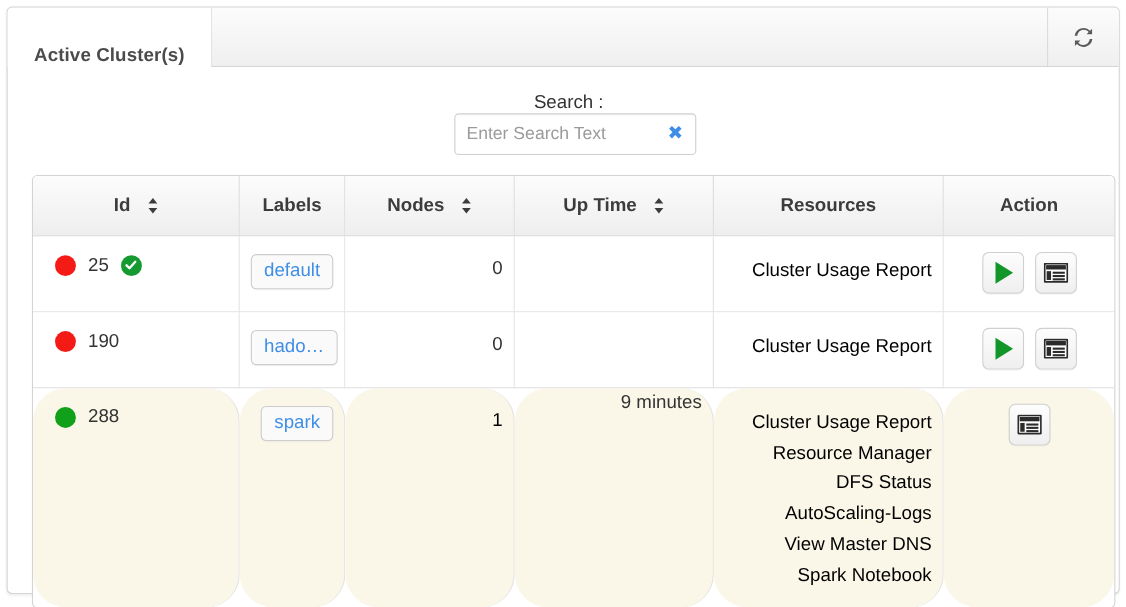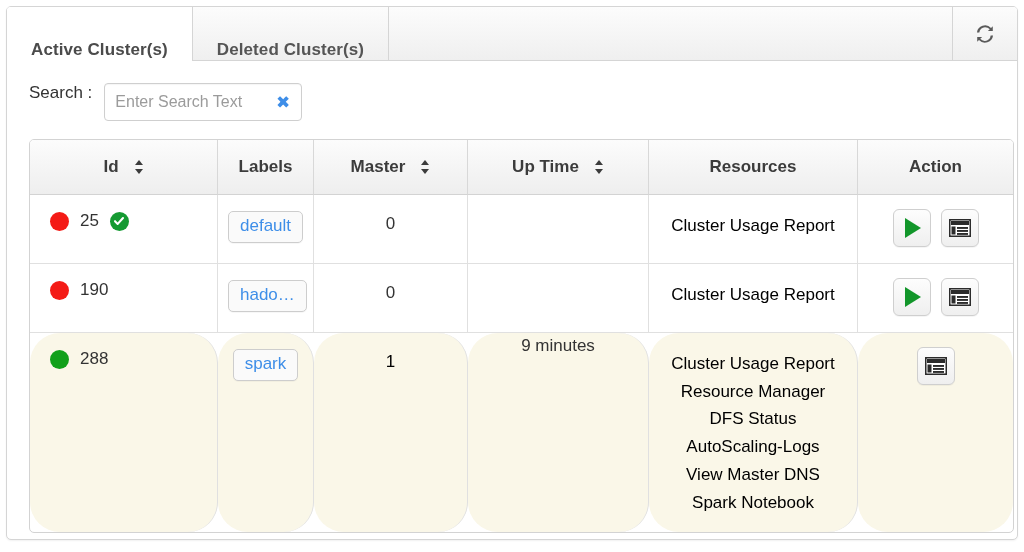--- a/index.html
+++ b/index.html
@@ -87,31 +87,33 @@
     justify-content: center;
     background: linear-gradient(#fcfcfc, #efefef);
     cursor: pointer;
     border-top-right-radius: 4px;
   }
   .refresh-tab svg { display: block; }
 
   
   .searchrow {
     display: flex;
+    align-items: center;
     padding: 22px 0 18px 22px;
+    flex-direction: column;
   }
   .search-label {
     font-size: 17px;
     color: #333333;
     margin-right: 12px;
     white-space: nowrap;
   }
   .search-box {
     position: relative;
-    width: 198px;
+    width: 220px;
     height: 38px;
     box-sizing: border-box;
     border: 1px solid #cfcfcf;
     border-radius: 4px;
     background: #ffffff;
     display: flex;
     align-items: center;
     box-shadow: inset 0 1px 1px rgba(0,0,0,0.04);
   }
   .search-input {
@@ -204,21 +206,21 @@
     font-size: 17px;
     color: #333333;
     background: #ffffff;
   }
   table.grid td:last-child { border-right: 0; }
   table.grid tr:last-child td { border-bottom: 0; }
 
   tr.highlight td { background: #faf7e8; border-radius: 30px; }
 
   .cell-pad { padding: 16px 10px 16px 10px; }
-  .center { text-align: center; }
+  .center { text-align: right; }
 
   
   .id-cell {
     display: flex;
     align-items: center;
     padding-left: 20px;
     gap: 11px;
     height: 100%;
     box-sizing: border-box;
   }
@@ -297,23 +299,20 @@
 </style>
 </head>
 <body>
 
 <div id="app">
   <div class="panel">
 
     <div class="tabstrip">
       <div class="tab active">
         <span>Active Cluster(s)</span>
-      </div>
-      <div class="tab inactive">
-        <span>Deleted Cluster(s)</span>
       </div>
       <div class="tabfill"></div>
       <div class="refresh-tab">
         <span>
           <svg width="22" height="22" viewBox="0 0 24 24" aria-hidden="true">
             <g fill="#5a5a5a">
               <path d="M12 4.5c2.05 0 3.9.86 5.2 2.25l-2.1 2.1h5.4V3.45l-1.93 1.93A9 9 0 0 0 3.2 10.4h2.6A6.4 6.4 0 0 1 12 4.5z"></path>
               <path d="M12 19.5a6.4 6.4 0 0 1-5.2-2.25l2.1-2.1H3.5v5.4l1.93-1.93A9 9 0 0 0 20.8 13.6h-2.6A6.4 6.4 0 0 1 12 19.5z"></path>
             </g>
           </svg>
@@ -350,21 +349,21 @@
                   </span>
               </span>
             </th>
             <th>
               <span class="th-inner">
                 <span>Labels</span>
               </span>
             </th>
             <th>
               <span class="th-inner">
-                <span>Master</span>
+                <span>Nodes</span>
                 <span class="sort-ico">
                     <i class="up"></i>
                     <i class="dn"></i>
                   </span>
               </span>
             </th>
             <th>
               <span class="th-inner">
                 <span>Up Time</span>
                 <span class="sort-ico">

